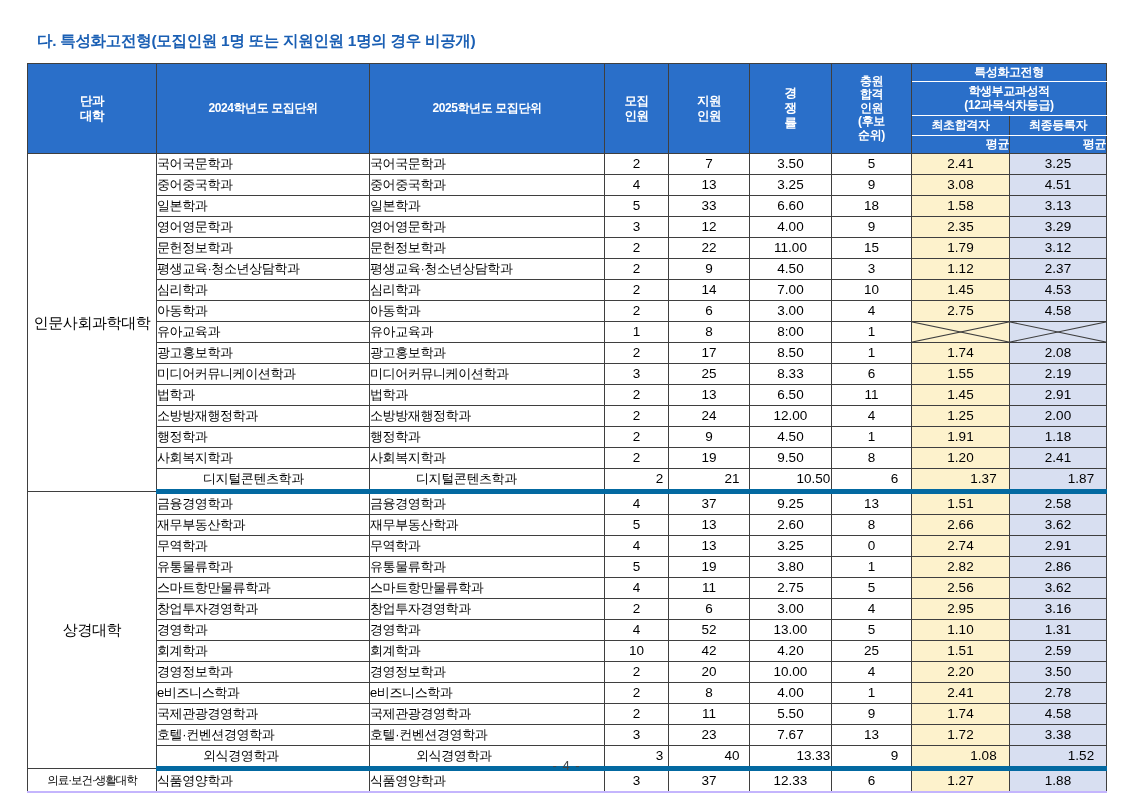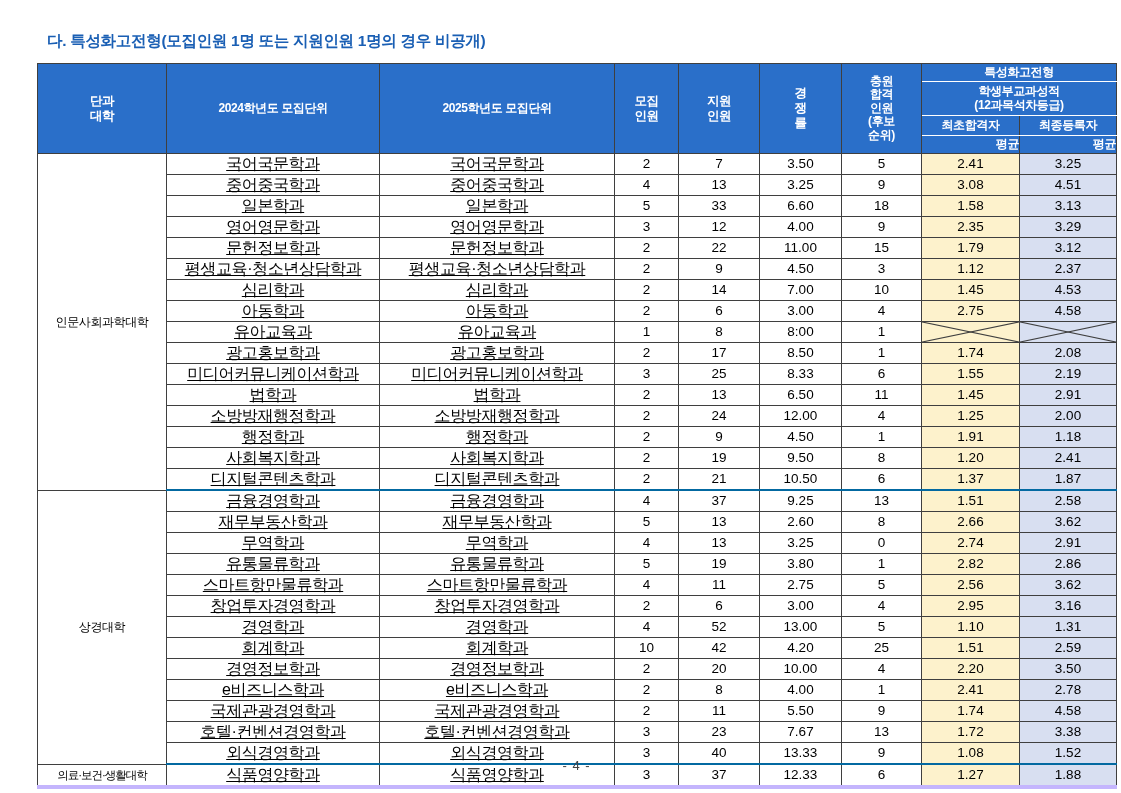--- a/index.html
+++ b/index.html
@@ -10,21 +10,21 @@
   body {
     width: 1121px;
     height: 793px;
     font-family: "Liberation Sans", "DejaVu Sans", sans-serif;
     color: #000000;
     position: relative;
     overflow: hidden;
   }
   .page {
     position: absolute;
-    left: 16px; top: 0;
+    left: 6px; top: 0;
     width: 916px;
     height: 793px;
   }
   .doc-title {
     position: absolute;
     left: 31px;
     top: 31px;
     font-size: 15.5px;
     font-weight: bold;
     color: #1a5fb4;
@@ -77,49 +77,48 @@
   .hdr-l4 { height: 17px; text-align: right; }
 
   
   tbody td {
     height: 20px;
     line-height: 20px;
     border-color: #565656;
   }
   td.college {
     text-align: center;
-    font-size: 12px;
+    font-size: 15px;
     letter-spacing: -0.4px;
     vertical-align: middle;
   }
   td.college.tight { font-size: 11.5px; letter-spacing: -1px; }
   td.unit {
-    text-align: center;
+    text-align: left;
     padding-left: 7px;
-    font-size: 16px;
+    font-size: 13px;
     letter-spacing: -0.4px;
     white-space: nowrap;
     overflow: hidden;
-    text-decoration: underline;
   }
   td.num {
     text-align: center;
     font-size: 13.5px;
   }
   td.score-first {
     text-align: center;
     font-size: 13.5px;
     background: #fdf2cc;
   }
   td.score-final {
     text-align: center;
     font-size: 13.5px;
     background: #d8dff1;
   }
-  tr.section-end > td { border-bottom: 2px solid #0369a1; }
+  tr.section-end > td { border-bottom: 5px solid #0369a1; padding-left: 46px; }
   tbody tr:last-child > td { border-bottom: 4px solid #c4b5fd; }
   tbody tr:first-child > td { border-top: 1px solid #3f3f3f; }
   td.outer-l { border-left: 2px solid #3f3f3f; }
   td.outer-r { border-right: 2px solid #3f3f3f; }
 
   
   .xcell { position: relative; }
   .xcell svg {
     position: absolute;
     left: 0; top: 0;

